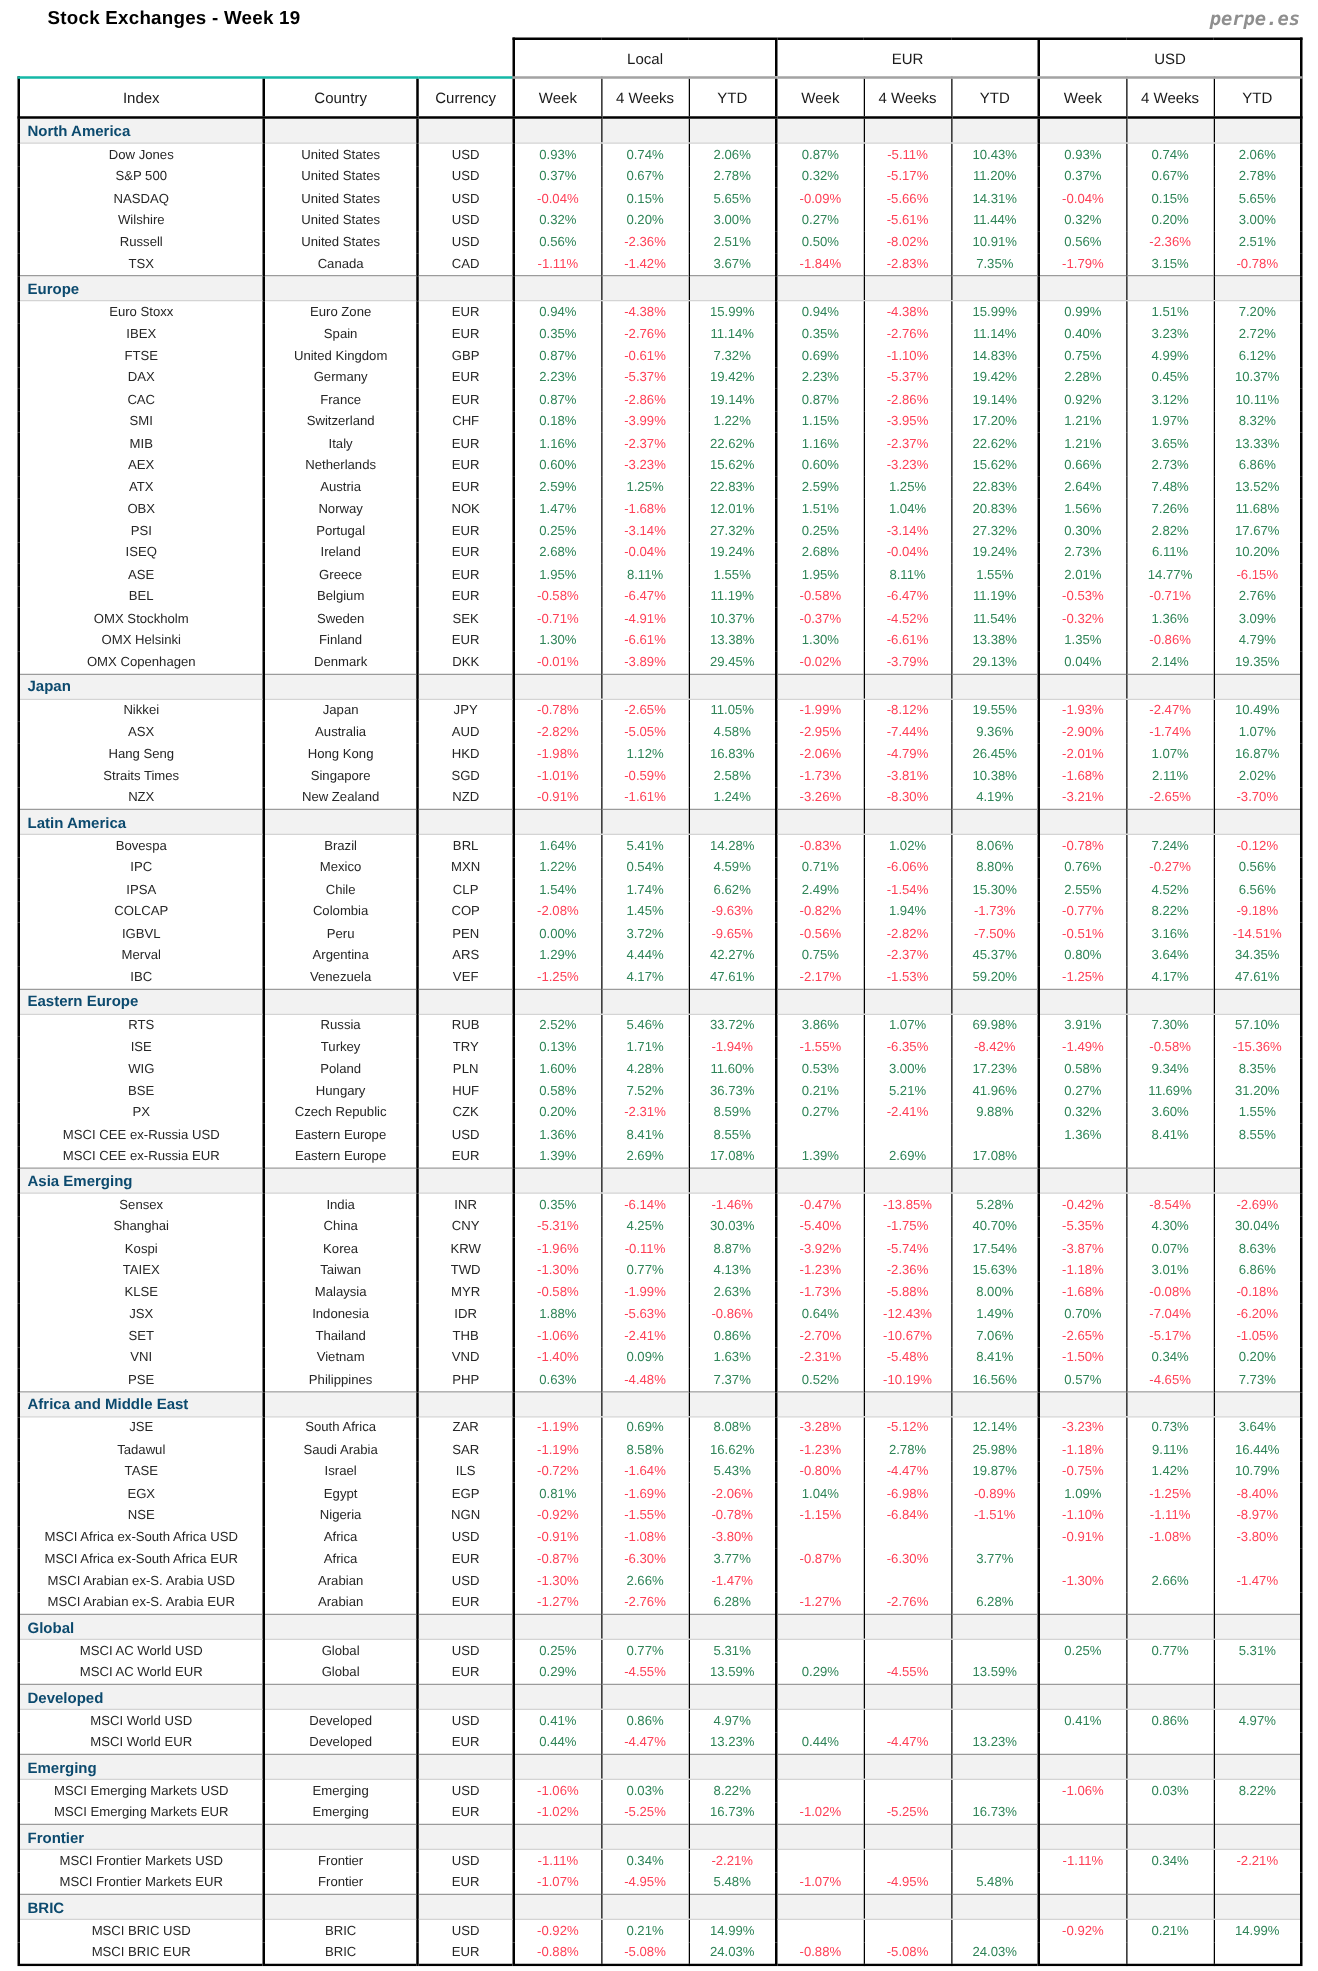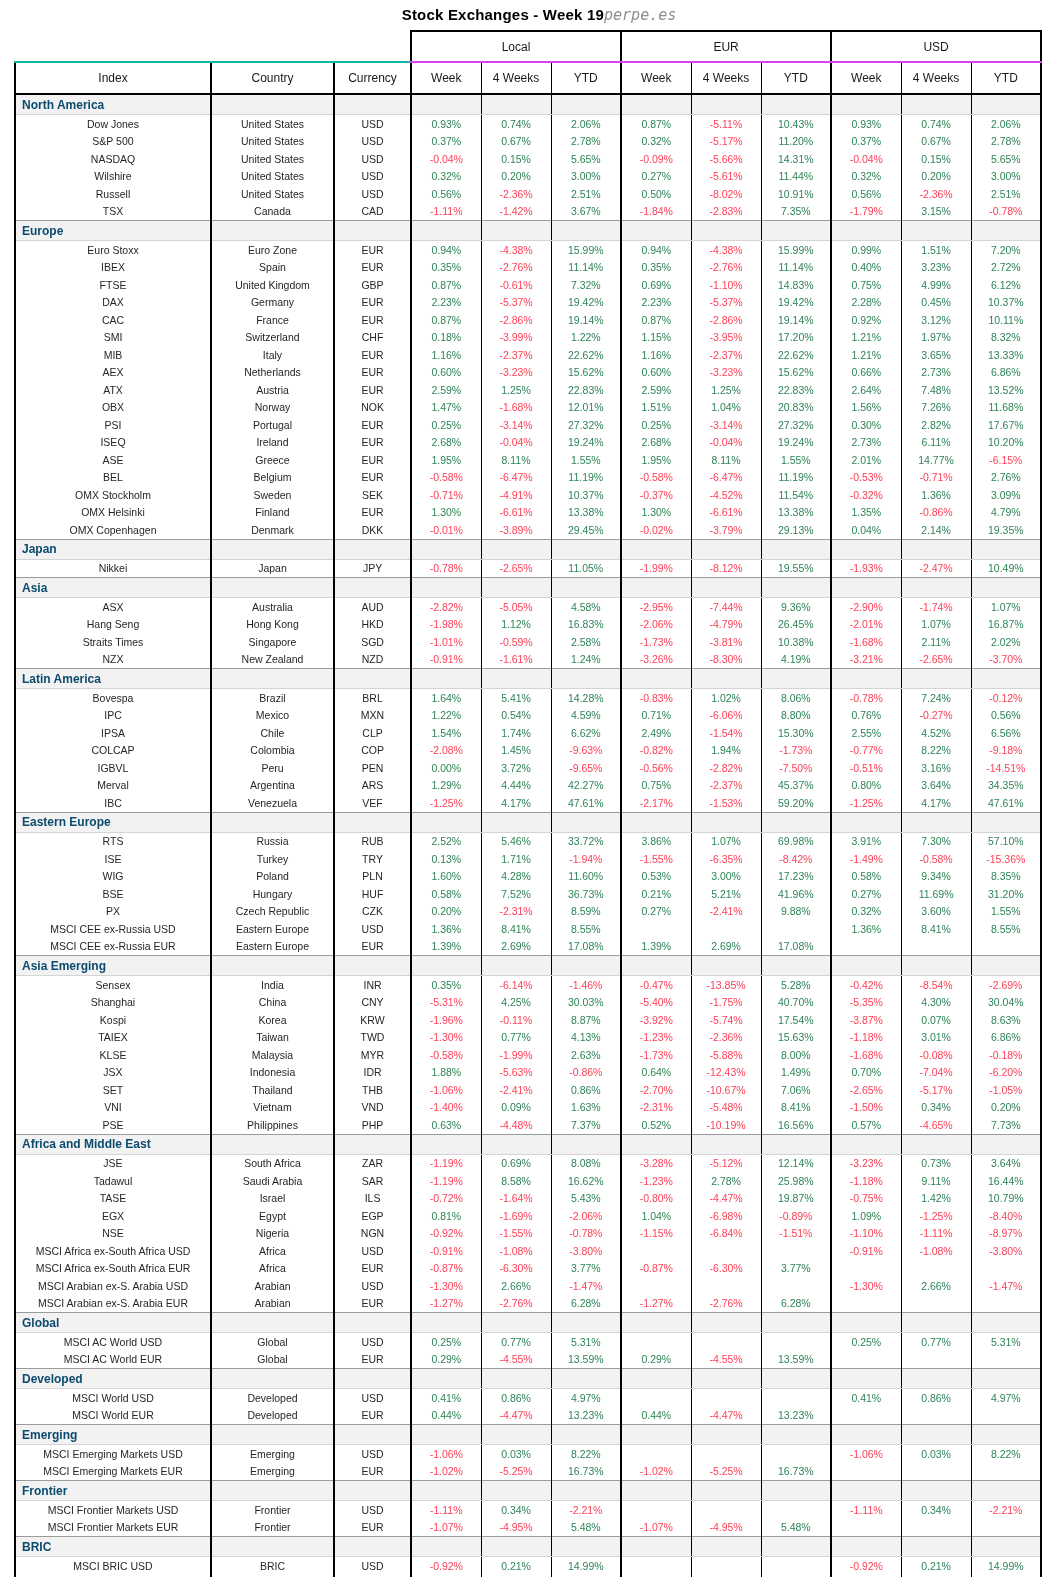--- a/index.html
+++ b/index.html
@@ -8,36 +8,36 @@
     background: #ffffff;
     width: 1054px;
     font-family: "Liberation Sans", sans-serif;
     color: #1a1a1a;
   }
   .page { width: 1054px; }
 
   
   .topbar {
     display: flex;
-    justify-content: center;
+    justify-content: space-between;
     align-items: flex-start;
     padding: 6px 14px 2px 14px;
     height: 22px;
     margin-left: 24px;
   }
   .title {
     font-size: 15px;
     font-weight: bold;
     color: #000;
     letter-spacing: 0.2px;
   }
   .logo {
     font-family: "DejaVu Sans Mono", monospace;
     font-style: italic;
-    font-weight: normal;
+    font-weight: bold;
     font-size: 15px;
     color: #8f8f8f;
   }
 
   
   table.report {
     border-collapse: collapse;
     table-layout: fixed;
     margin-left: 14px;
     width: 1026px;
@@ -55,21 +55,21 @@
 
   
   .bl1 { border-left: 1px solid #000; }
   .bl2 { border-left: 2px solid #000; }
   .br2 { border-right: 2px solid #000; }
 
   
   thead .grp-row td.corner { border: none; background: #fff; }
   thead .grp-row th {
     border-top: 2px solid #000;
-    border-bottom: 2px solid #d946ef;
+    border-bottom: 2px solid #a3a3a3;
     height: 29px;
     font-size: 12px;
     color: #1a1a1a;
   }
   thead .col-row th {
     border-top: 2px solid #14b8a6;
     border-bottom: 2px solid #000;
     height: 30px;
     font-size: 12px;
     color: #1a1a1a;
@@ -516,34 +516,20 @@
           <td class="bl2 neg">-0.78%</td>
           <td class="bl1 neg">-2.65%</td>
           <td class="bl1 pos">11.05%</td>
           <td class="bl2 neg">-1.99%</td>
           <td class="bl1 neg">-8.12%</td>
           <td class="bl1 pos">19.55%</td>
           <td class="bl2 neg">-1.93%</td>
           <td class="bl1 neg">-2.47%</td>
           <td class="bl1 pos br2">10.49%</td>
         </tr>
-        <tr class="section-row">
-          <td class="section-name bl2">Asia</td>
-          <td class="bl2"></td>
-          <td class="bl2"></td>
-          <td class="bl2"></td>
-          <td class="bl1"></td>
-          <td class="bl1"></td>
-          <td class="bl2"></td>
-          <td class="bl1"></td>
-          <td class="bl1"></td>
-          <td class="bl2"></td>
-          <td class="bl1"></td>
-          <td class="bl1 br2"></td>
-        </tr>
         <tr class="data-row">
           <td class="idx bl2">ASX</td>
           <td class="ctry bl2">Australia</td>
           <td class="curr bl2">AUD</td>
           <td class="bl2 neg">-2.82%</td>
           <td class="bl1 neg">-5.05%</td>
           <td class="bl1 pos">4.58%</td>
           <td class="bl2 neg">-2.95%</td>
           <td class="bl1 neg">-7.44%</td>
           <td class="bl1 pos">9.36%</td>

